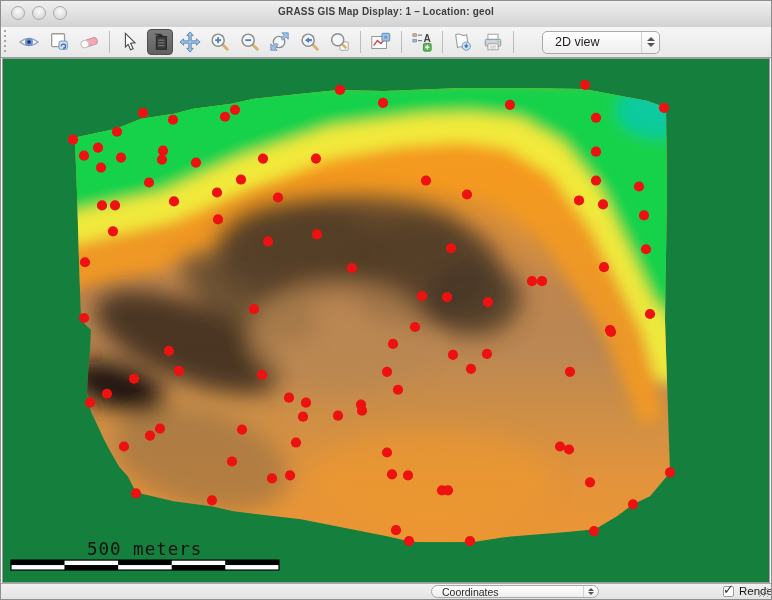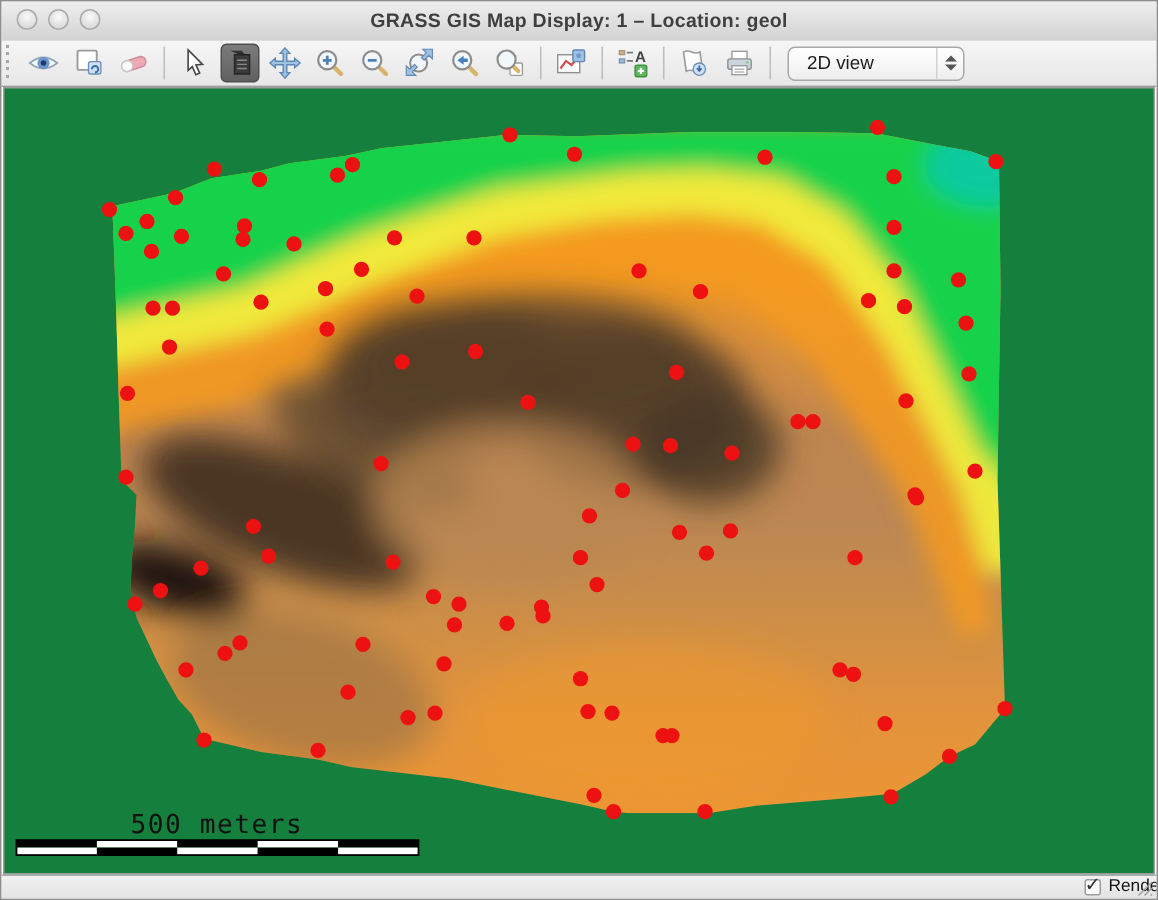--- a/index.html
+++ b/index.html
@@ -7,36 +7,36 @@
     font-family:"Liberation Sans",sans-serif;background:#fff;
     border:1px solid #8e8e8e;box-sizing:border-box;}
   
   .titlebar{position:absolute;left:0;top:0;width:100%;height:26px;
     background:linear-gradient(#efefef,#d2d2d2);border-bottom:1px solid #9f9f9f;}
   .lights{position:absolute;left:10px;top:5px;display:flex;gap:7px;}
   .light{width:14px;height:14px;border-radius:50%;
     background:radial-gradient(circle at 50% 35%,#fafafa,#cfcfcf);
     border:1px solid #a9a9a9;box-sizing:border-box;display:inline-block;}
   .title{position:absolute;left:0;right:0;top:5px;text-align:center;
-    font-size:13px;font-weight:bold;color:#3f3f3f;letter-spacing:.2px;}
+    font-size:10px;font-weight:bold;color:#3f3f3f;letter-spacing:.2px;}
   
   .toolbar{position:absolute;left:0;top:26px;width:100%;height:31px;
     background:linear-gradient(#f6f6f6,#e7e7e7);border-bottom:1px solid #9f9f9f;
     display:flex;align-items:center;box-sizing:border-box;padding-left:2px;}
   .grip{width:5px;height:24px;margin-right:6px;
     background:repeating-linear-gradient(180deg,#a6a6a6 0 2px,transparent 2px 5px);
     background-size:2px 100%;background-repeat:no-repeat;background-position:1px 0;}
   .tb{width:26px;height:26px;border:none;background:transparent;border-radius:4px;
     display:flex;align-items:center;justify-content:center;padding:0;margin:0 2px;}
   .tb.pressed{background:linear-gradient(#7c7c7c,#606060);border:1px solid #4e4e4e;box-sizing:border-box;}
   .sep{width:1px;height:22px;background:#bdbdbd;margin:0 5px;}
   .combo{position:relative;background:linear-gradient(#ffffff,#eeeeee);
     border:1px solid #a8a8a8;border-radius:5px;display:flex;align-items:center;
     box-sizing:border-box;}
-  .view-combo{width:118px;height:23px;margin-left:6px;}
+  .view-combo{width:118px;height:23px;margin-left:23px;}
   .combo-label{flex:1;font-size:12.5px;color:#1d1d1d;padding-left:12px;white-space:nowrap;
     overflow:hidden;}
   .stepper{width:17px;height:100%;display:flex;flex-direction:column;align-items:center;
     justify-content:center;gap:2px;border-left:1px solid #d2d2d2;}
   .stepper i{display:block;width:0;height:0;border-left:4px solid transparent;
     border-right:4px solid transparent;}
   .stepper .up{border-bottom:4px solid #555;}
   .stepper .dn{border-top:4px solid #555;}
   
   .canvas{position:absolute;left:1px;right:1px;top:57px;bottom:16px;background:#15803d;
@@ -373,20 +373,27 @@
           <rect x="170.8" y="561" width="53.6" height="5" fill="#fff"></rect>
           <rect x="170.8" y="566" width="53.6" height="5" fill="#000"></rect>
           <rect x="224.4" y="561" width="53.6" height="5" fill="#000"></rect>
           <rect x="224.4" y="566" width="53.6" height="5" fill="#fff"></rect>
           <rect x="10" y="561" width="268" height="10" fill="none" stroke="#000" stroke-width="1.2"></rect>
         </g>
     </svg>
   </div>
 
   <div class="statusbar">
+    <div class="combo coord-combo">
+      <span class="combo-label">Coordinates</span>
+      <span class="stepper">
+          <i class="up"></i>
+          <i class="dn"></i>
+        </span>
+    </div>
     <label class="render-wrap">
       <span class="checkbox">
           <span class="check">✓</span>
         </span>
       <span class="render-label">Render</span>
     </label>
     <svg class="gripsz" width="13" height="13">
       <line x1="3" y1="12" x2="12" y2="3" stroke="#9f9f9f" stroke-width="1"></line>
       <line x1="7" y1="12" x2="12" y2="7" stroke="#9f9f9f" stroke-width="1"></line>
       <line x1="11" y1="12" x2="12" y2="11" stroke="#9f9f9f" stroke-width="1"></line>

